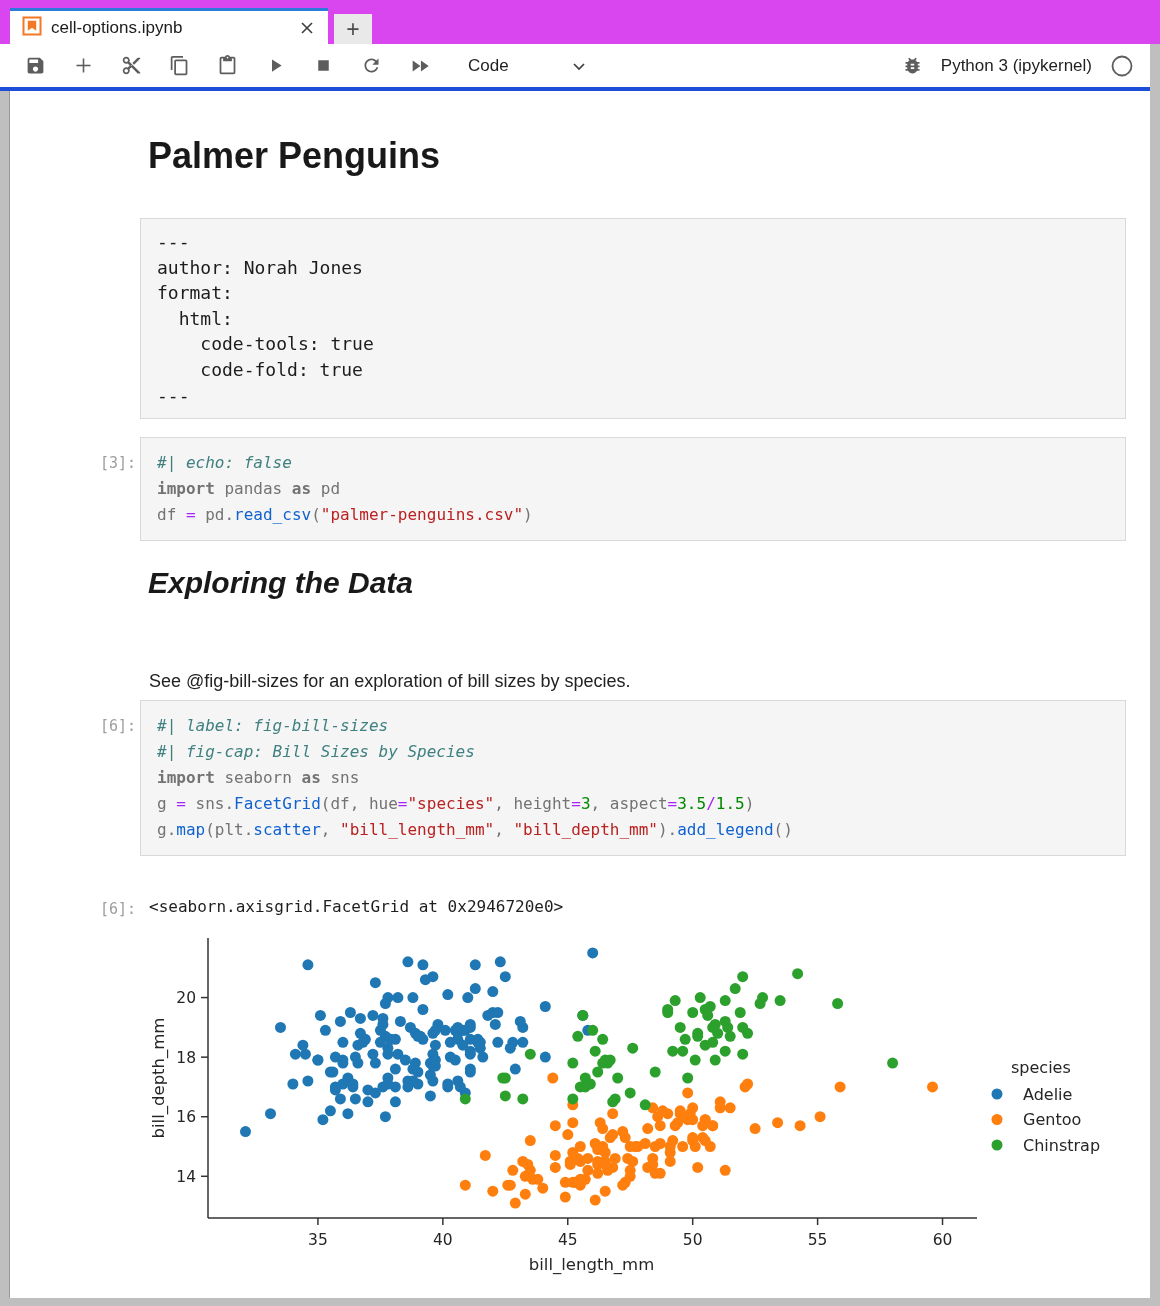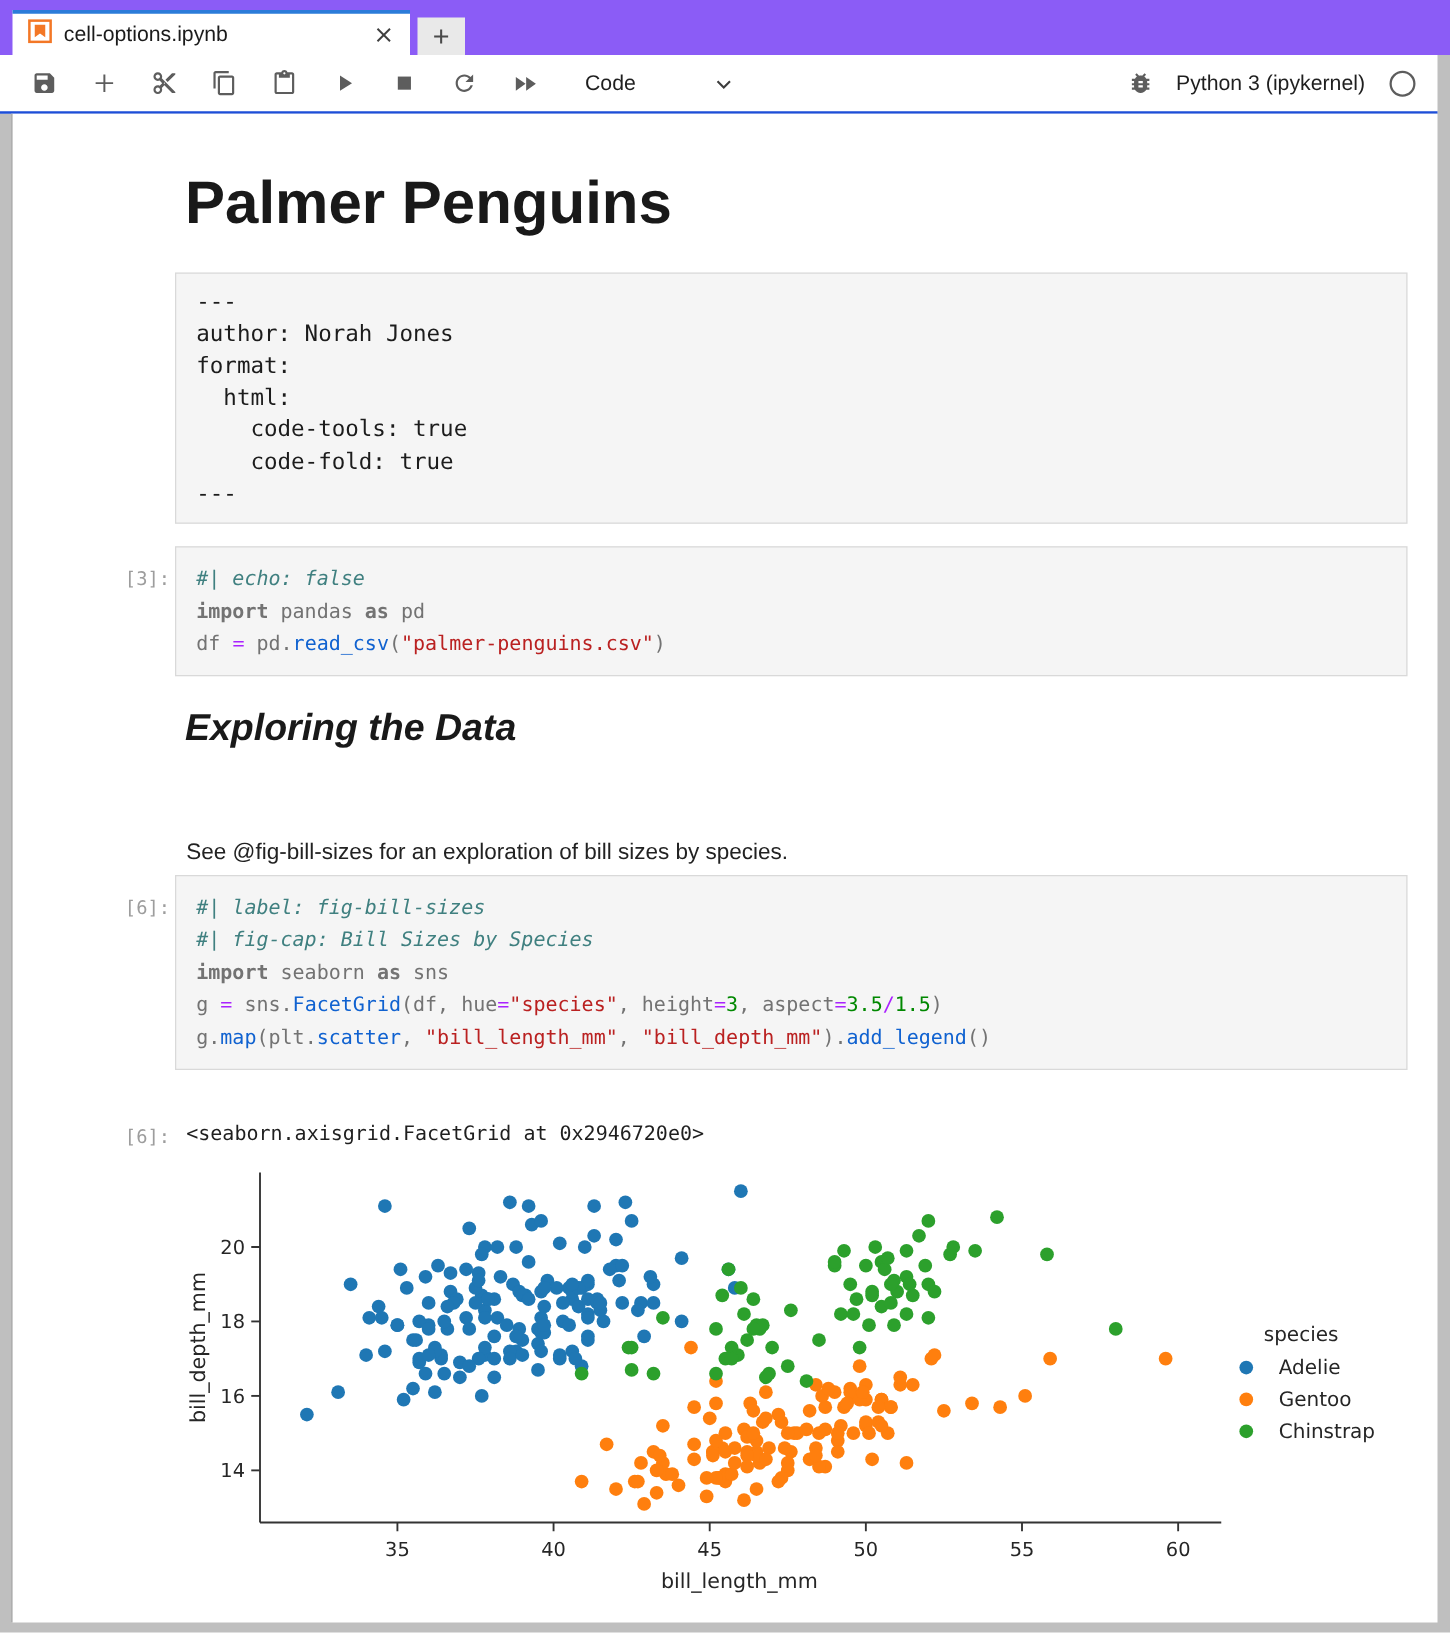--- a/index.html
+++ b/index.html
@@ -1,46 +1,46 @@
 <!DOCTYPE html>
 <html><head>
 <meta charset="utf-8">
 <style>
   html,body{margin:0;padding:0;}
   body{width:1160px;height:1306px;position:relative;background:#bfbfbf;
        font-family:"Liberation Sans",sans-serif;overflow:hidden;}
 
   
-  .tabbar{position:absolute;top:0;left:0;right:0;height:44px;background:#8b5cf6;
+  .tabbar{position:absolute;top:0;left:0;right:0;height:44px;background:#d946ef;
           display:flex;padding-left:10px;box-sizing:border-box;}
   .tab{margin-top:8px;height:36px;width:318px;background:#fff;
        border-top:3px solid #2b7cd9;box-sizing:border-box;display:flex;
        align-items:center;padding:0 12px;}
   .tab-title{font-size:17px;color:#1b1b1b;margin-left:9px;white-space:nowrap;}
   .tab-close{margin-left:auto;display:flex;align-items:center;cursor:pointer;}
   .newtab{align-self:flex-end;height:30px;width:38px;background:#e9e9e9;
           display:flex;align-items:center;justify-content:center;margin-left:6px;
           color:#4a4a4a;font-size:23px;font-weight:400;cursor:pointer;}
 
   
   .toolbar{position:absolute;top:44px;left:0;right:10px;height:47px;background:#fff;
-           border-bottom:2px solid #1d4ed8;display:flex;align-items:center;
+           border-bottom:4px solid #1d4ed8;display:flex;align-items:center;
            padding-left:25px;gap:27px;box-sizing:border-box;}
   .tb-btn{display:flex;align-items:center;justify-content:center;cursor:pointer;}
   .tb-btn svg{display:block;}
   .code-select{display:flex;align-items:center;margin-left:10px;cursor:pointer;}
   .code-select-label{font-size:17px;color:#1f1f1f;}
   .code-select .chev{margin-left:62px;display:flex;align-items:center;}
   .kernel-group{margin-left:auto;display:flex;align-items:center;gap:18px;padding-right:16px;}
   .kernel-name{font-size:17px;color:#1f1f1f;white-space:nowrap;cursor:pointer;}
 
   
   .content{position:absolute;top:91px;left:9px;right:10px;bottom:8px;background:#fff;
            border-left:1px solid #999;overflow:hidden;}
-  .h1{position:absolute;left:138px;top:44px;font-size:48px;font-weight:700;color:#191919;}
+  .h1{position:absolute;left:138px;top:44px;font-size:36px;font-weight:700;color:#191919;}
   .h2{position:absolute;left:138px;top:475px;font-size:30px;font-weight:700;color:#191919;font-style:italic;}
   .para{position:absolute;left:139px;top:552px;font-size:18px;color:#222;margin-top:28px;}
 
   .cellbox{position:absolute;left:130px;width:986px;background:#f5f5f5;
            border:1px solid #d9d9d9;box-sizing:border-box;
            font-family:"DejaVu Sans Mono",monospace;}
   .raw{top:127px;padding:10px 16px;font-size:18px;line-height:25.6px;color:#1c1c1c;}
   .code{padding:12px 16px;font-size:16px;line-height:26px;color:#1f1f1f;}
   #cell3{top:346px;}
   #cell6{top:609px;}

